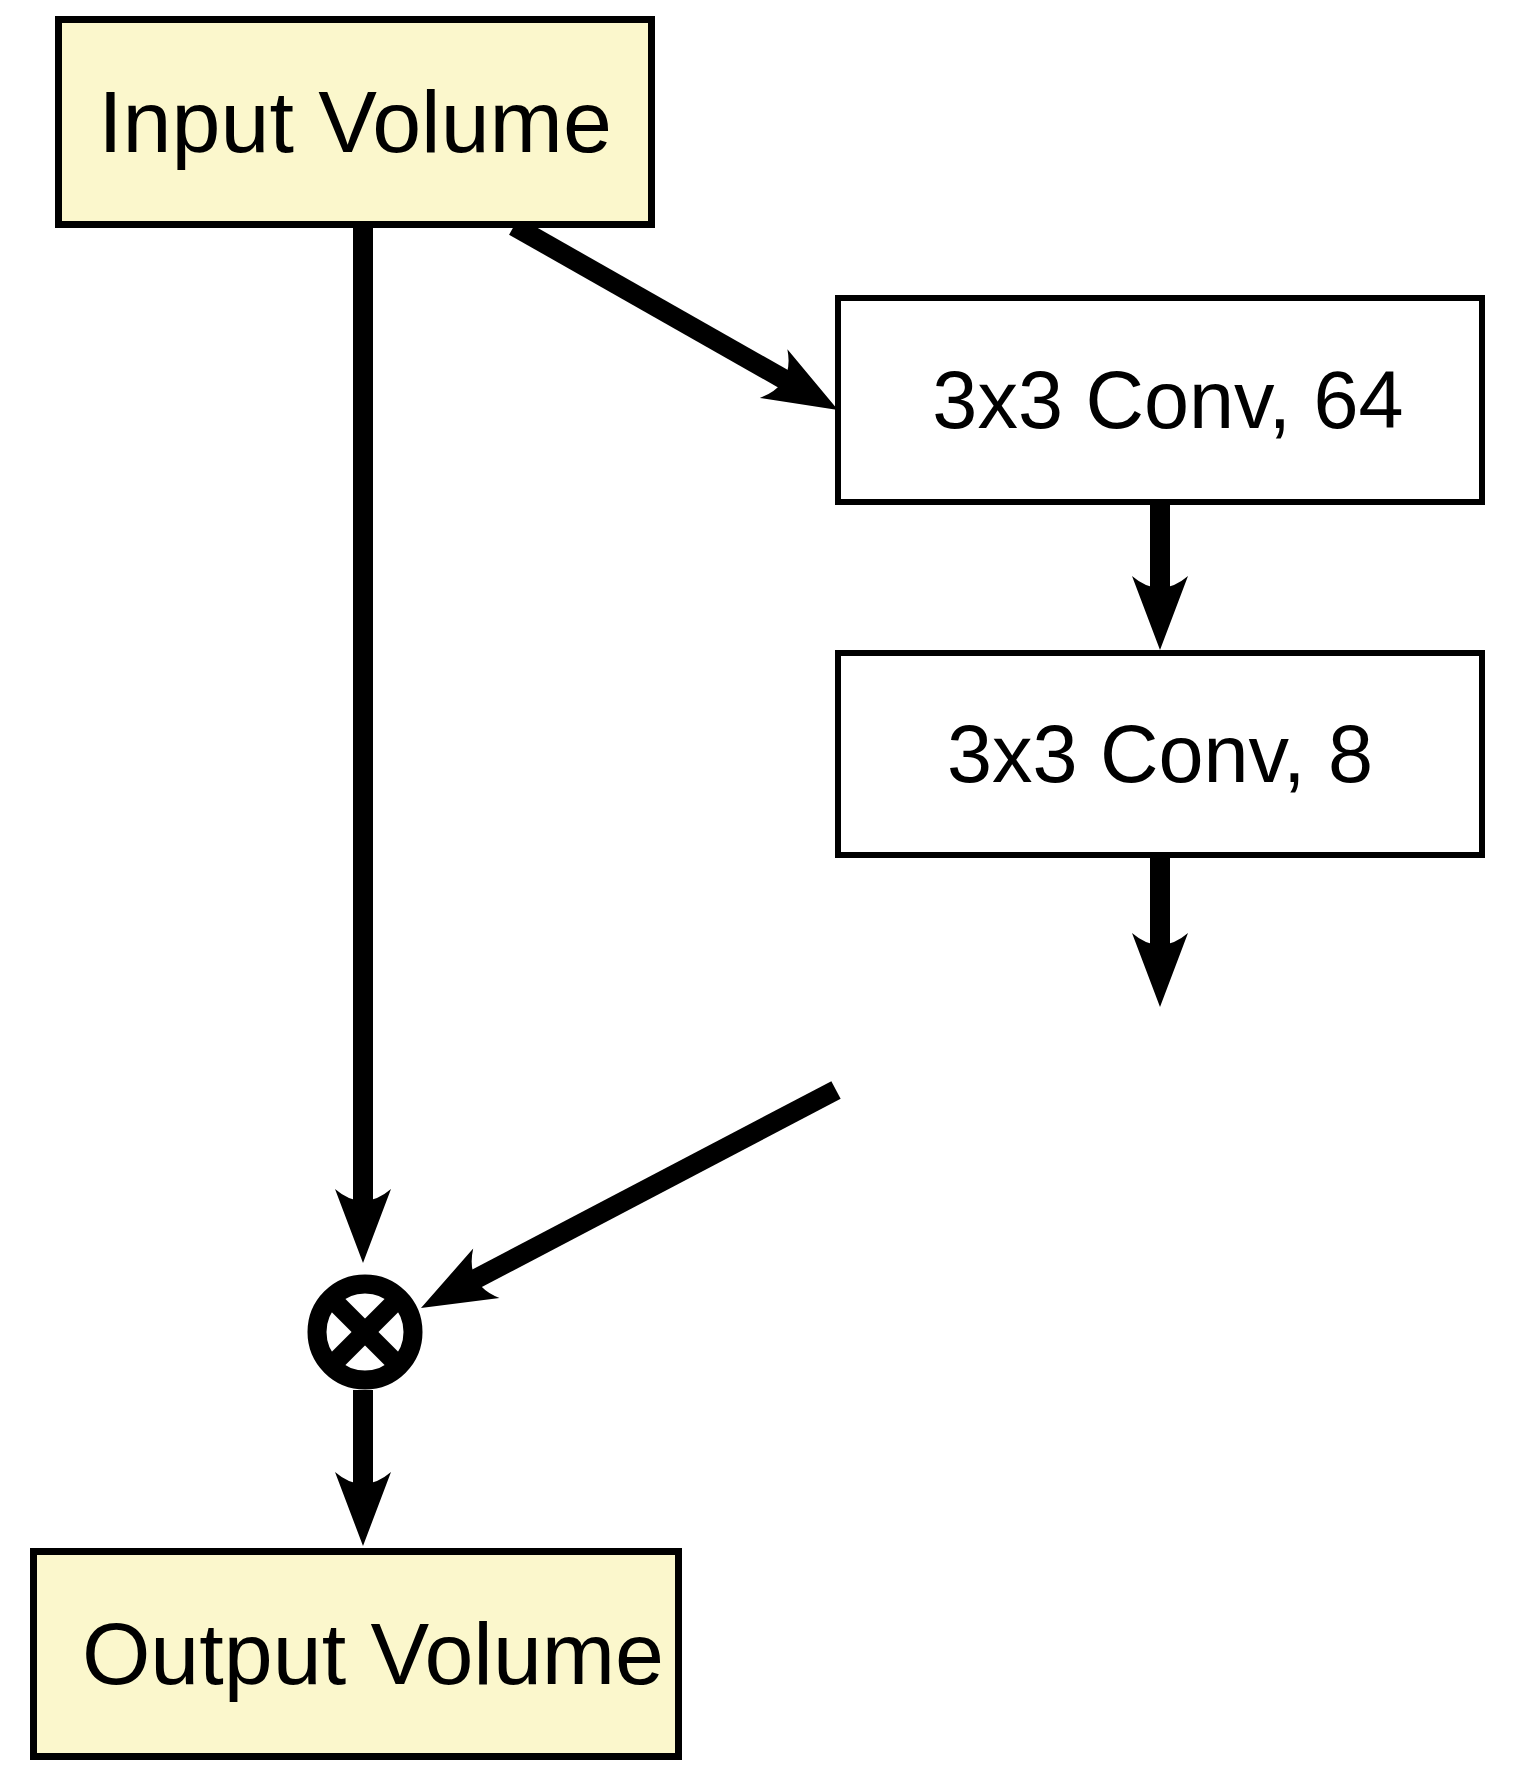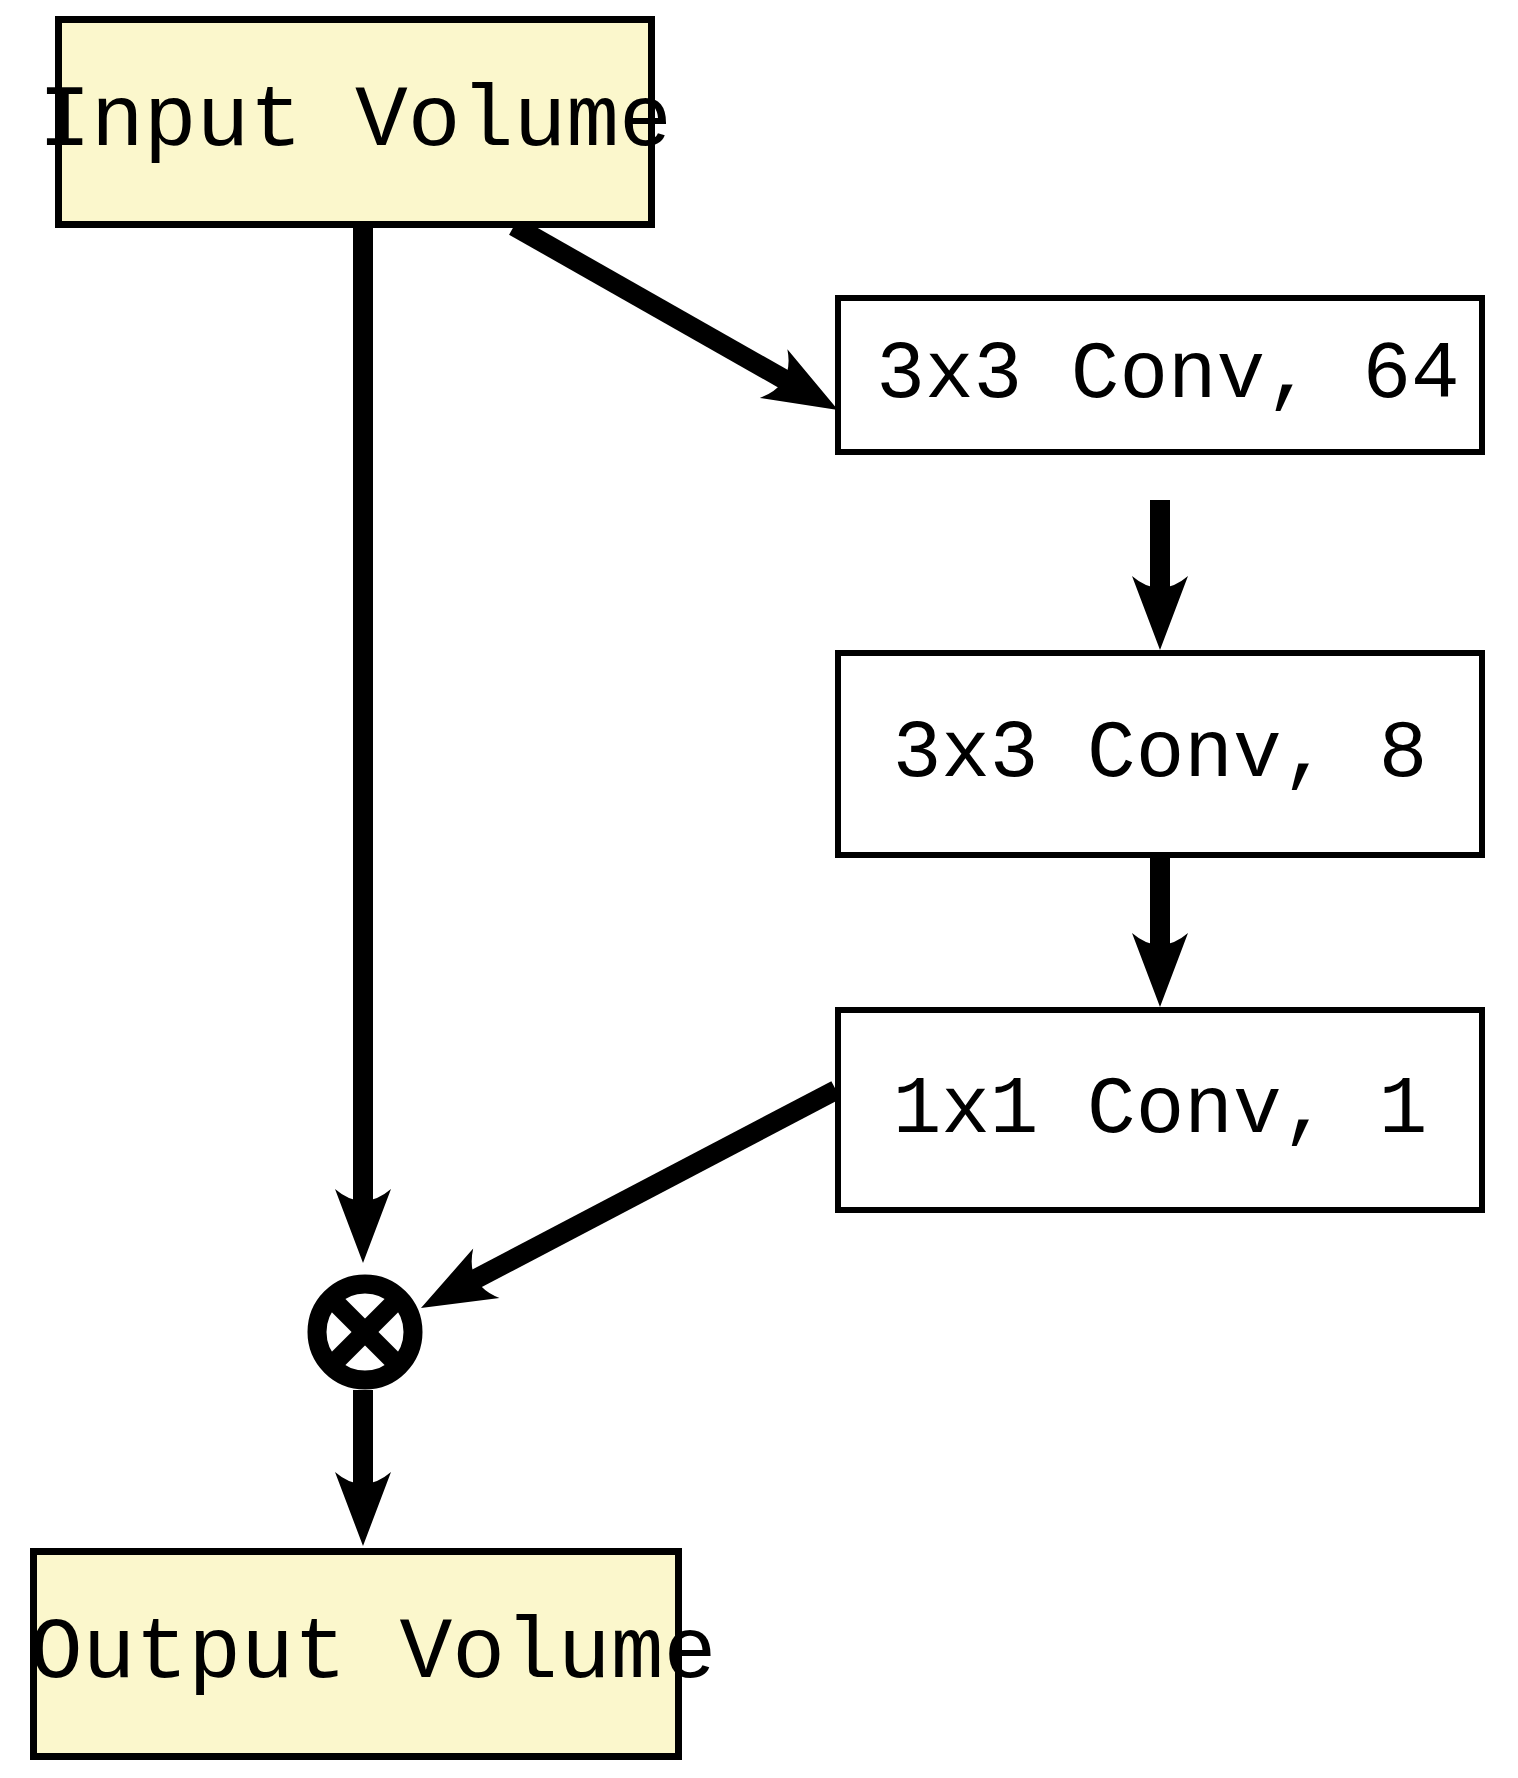--- a/index.html
+++ b/index.html
@@ -26,21 +26,20 @@
     width: 1518px; height: 1778px;
   }
   .node {
     position: absolute;
     display: flex;
     align-items: center;
     justify-content: center;
     text-align: center;
     white-space: nowrap;
     line-height: 1;
-    font-family: Liberation Mono, monospace;
   }
   .node.volume {
     background: var(--volume_fill);
     border: 7px solid var(--line_color);
     font-size: 88px;
   }
   .node.conv {
     background: var(--conv_fill);
     border: 6px solid var(--line_color);
     font-size: 81px;
@@ -108,21 +107,20 @@
 
     <g>
       <circle class="op-ring" cx="365" cy="1332" r="48"></circle>
       <line class="op-cross" x1="333" y1="1300" x2="397" y2="1364"></line>
       <line class="op-cross" x1="397" y1="1300" x2="333" y2="1364"></line>
     </g>
   </svg>
 
   <div class="node volume" style="left:55px; top:16px; width:600px; height:212px;">Input Volume</div>
 
-  <div class="node conv" style="left:835px; top:295px; width:650px; height:160px;padding-left:16px;">3x3 Conv, 64</div>
+  <div class="node conv" style="left:835px; top:295px; width:650px; height:210px;padding-left:16px;">3x3 Conv, 64</div>
 
   <div class="node conv" style="left:835px; top:650px; width:650px; height:208px;">3x3 Conv, 8</div>
 
-  <div class="node conv" style="left:835px; top:1007px; width:650px; height:206px;">1x1 Conv, 1</div>
 
   <div class="node volume" style="left:30px; top:1548px; width:652px; height:212px;padding-left:34px;">Output Volume</div>
 
 </div>
 
 </body></html>

